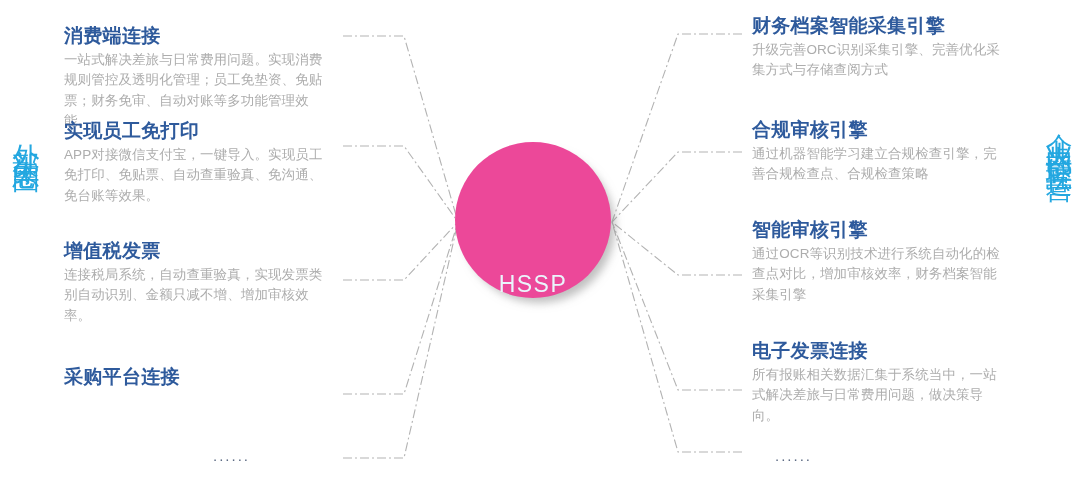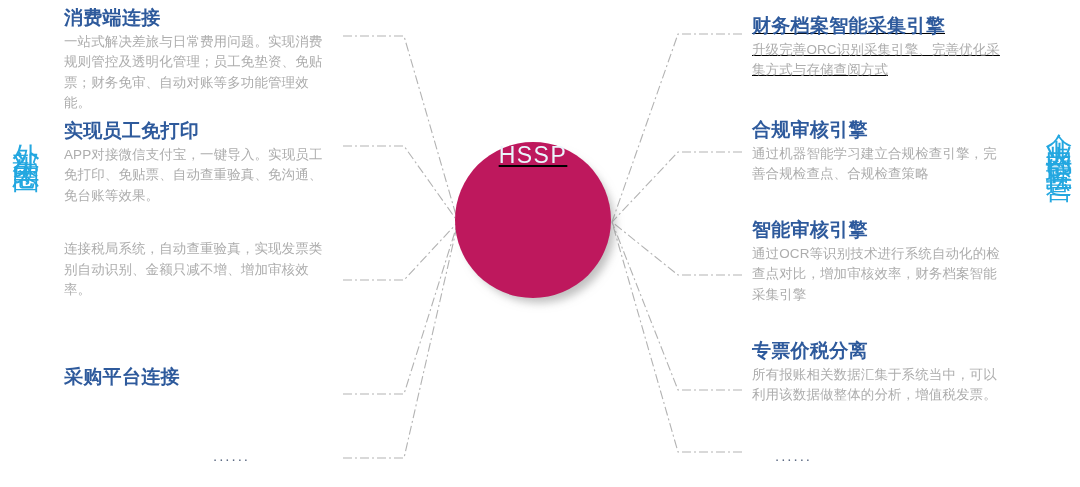--- a/index.html
+++ b/index.html
@@ -49,26 +49,25 @@
   }
 
   
   #hub {
     position: absolute;
     left: 455px;
     top: 142px;
     width: 156px;
     height: 156px;
     border-radius: 50%;
-    background: #be185d;
+    background: #ec4899;
     box-shadow: 6px 7px 9px -2px rgba(140,140,140,0.55);
     display: flex;
-    align-items: flex-start;
+    align-items: flex-end;
     justify-content: center;
-    text-decoration: underline;
   }
   #hub-label {
     color: #eaf5fc;
     font-size: 23px;
     letter-spacing: 1.5px;
     font-weight: 400;
   }
 
   
   .block {
@@ -87,26 +86,26 @@
     color: #adadad;
     font-size: 13.5px;
     line-height: 1.52;
     margin: 0;
     letter-spacing: 0.1px;
   }
 
   .left-col  { left: 64px; }
   .right-col { left: 752px; }
 
-  #block-l1 { top: 6px; }
+  #block-l1 { top: 24px; }
   #block-l2 { top: 119px; }
   #block-l3 { top: 239px; }
   #block-l4 { top: 353px; margin-top: 12px; }
 
-  #block-r1 { top: 14px; width: 252px; text-decoration: underline; }
+  #block-r1 { top: 14px; width: 252px; }
   #block-r2 { top: 118px; width: 252px; }
   #block-r3 { top: 218px; width: 252px; }
   #block-r4 { top: 339px; width: 252px; }
 
   
   .ellipsis {
     position: absolute;
     color: #5d6b84;
     font-size: 15px;
     letter-spacing: 2px;
@@ -147,20 +146,21 @@
     <p class="head">消费端连接</p>
     <p class="body">一站式解决差旅与日常费用问题。实现消费规则管控及透明化管理；员工免垫资、免贴票；财务免审、自动对账等多功能管理效能。</p>
   </div>
 
   <div class="block left-col" id="block-l2">
     <p class="head">实现员工免打印</p>
     <p class="body">APP对接微信支付宝，一键导入。实现员工免打印、免贴票、自动查重验真、免沟通、免台账等效果。</p>
   </div>
 
   <div class="block left-col" id="block-l3">
+    <p class="head">增值税发票</p>
     <p class="body">连接税局系统，自动查重验真，实现发票类别自动识别、金额只减不增、增加审核效率。</p>
   </div>
 
   <div class="block left-col" id="block-l4">
     <p class="head">采购平台连接</p>
   </div>
 
   <div class="block right-col" id="block-r1">
     <p class="head">财务档案智能采集引擎</p>
     <p class="body">升级完善ORC识别采集引擎、完善优化采集方式与存储查阅方式</p>
@@ -170,20 +170,20 @@
     <p class="head">合规审核引擎</p>
     <p class="body">通过机器智能学习建立合规检查引擎，完善合规检查点、合规检查策略</p>
   </div>
 
   <div class="block right-col" id="block-r3">
     <p class="head">智能审核引擎</p>
     <p class="body">通过OCR等识别技术进行系统自动化的检查点对比，增加审核效率，财务档案智能采集引擎</p>
   </div>
 
   <div class="block right-col" id="block-r4">
-    <p class="head">专票价税分离</p>
-    <p class="body">所有报账相关数据汇集于系统当中，可以利用该数据做整体的分析，增值税发票。</p>
+    <p class="head">电子发票连接</p>
+    <p class="body">所有报账相关数据汇集于系统当中，一站式解决差旅与日常费用问题，做决策导向。</p>
   </div>
 
   <div class="ellipsis" id="ellipsis-left">......</div>
   <div class="ellipsis" id="ellipsis-right">......</div>
 
 </div>
 
 </body></html>

